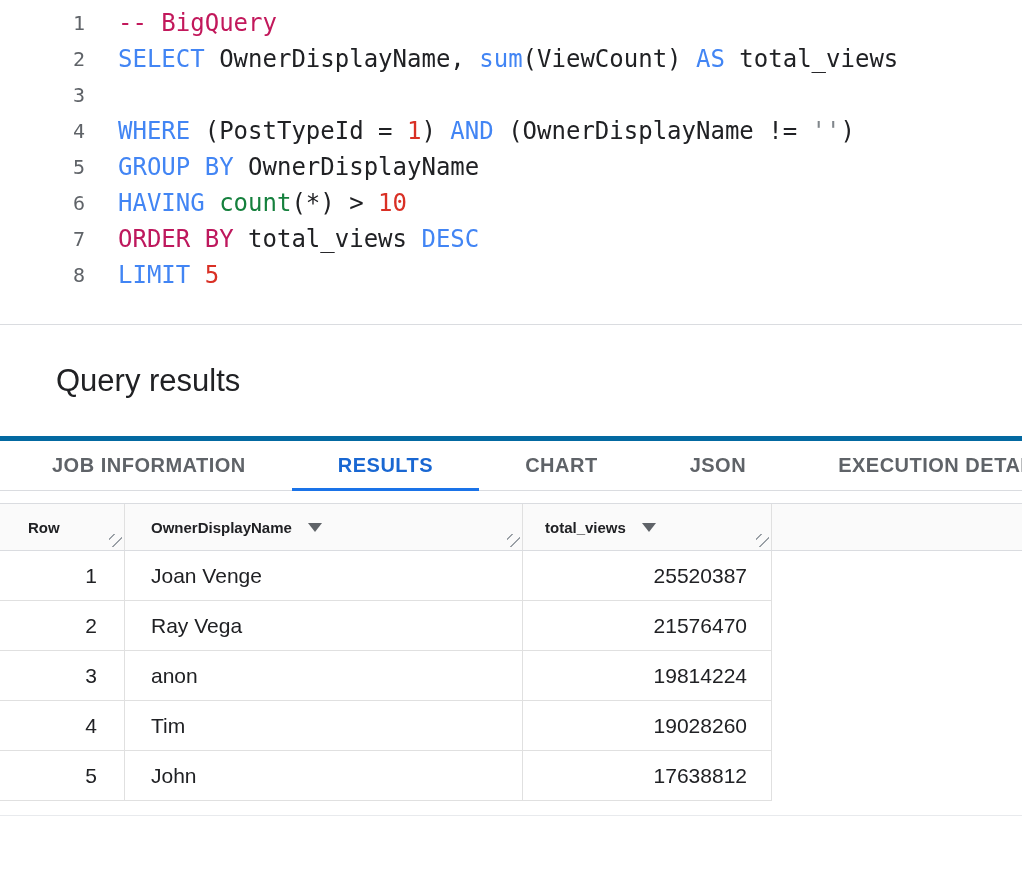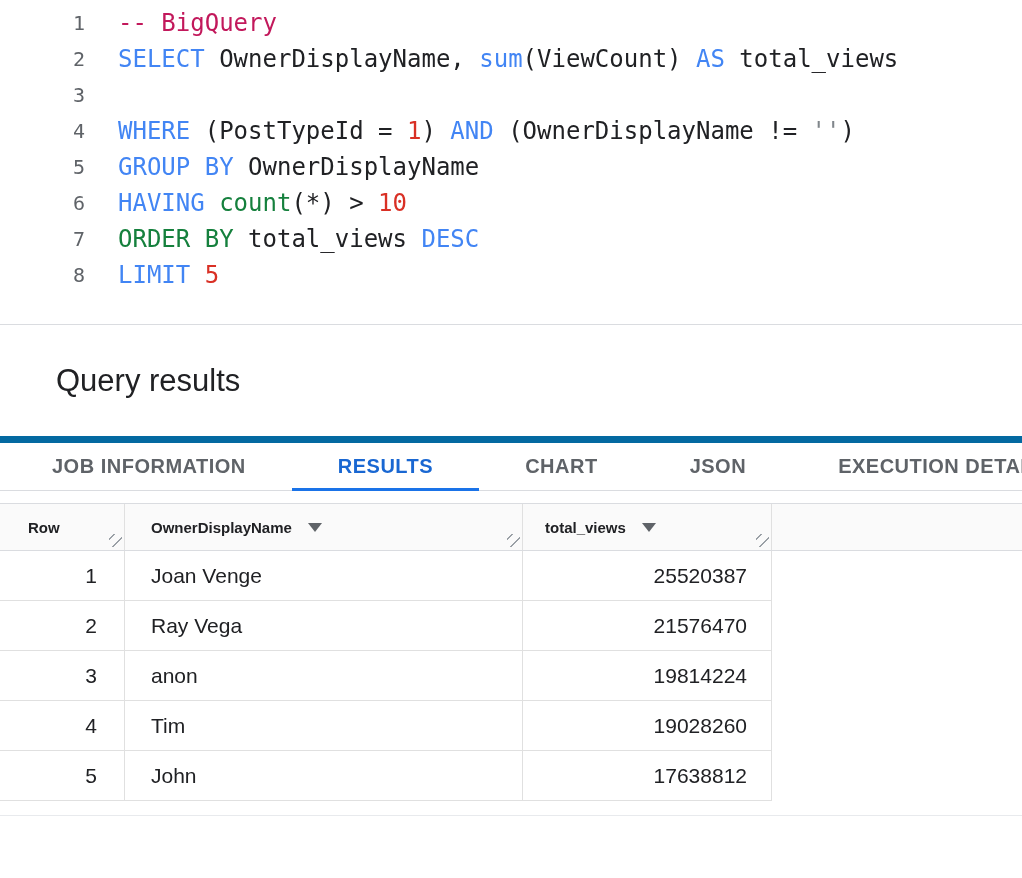--- a/index.html
+++ b/index.html
@@ -29,21 +29,21 @@
 
   
   .results-header { height: 111px; padding: 38px 0 0 56px; }
   .results-header h1 {
     margin: 0; font-size: 31px; font-weight: 400; color: #202124;
   }
 
   
   .tabs {
     height: 55px; display: flex; align-items: stretch;
-    border-top: 7px solid #0369a1; border-bottom: 1px solid #dadce0;
+    border-top: 5px solid #0369a1; border-bottom: 1px solid #dadce0;
     padding-left: 6px; white-space: nowrap;
   }
   .tab {
     display: flex; align-items: center; padding: 0 46px;
     font-size: 20px; font-weight: 600; letter-spacing: 0.5px;
     color: #5f6368; position: relative; cursor: pointer; flex: 0 0 auto;
   }
   .tab.active { color: #1967d2; }
   .tab.active::after {
     content: ""; position: absolute; left: 0; right: 0; bottom: -1px;
@@ -97,21 +97,21 @@
 <body>
 
 <div class="editor">
   <div id="code-lines">
       <div class="code-line"><span class="ln">1</span><span class="lc"><span class="tok" style="color: rgb(194, 24, 91);">-- BigQuery</span></span></div>
       <div class="code-line"><span class="ln">2</span><span class="lc"><span class="tok" style="color: rgb(66, 133, 244);">SELECT</span><span class="tok" style="color: rgb(32, 33, 36);"> OwnerDisplayName, </span><span class="tok" style="color: rgb(66, 133, 244);">sum</span><span class="tok" style="color: rgb(32, 33, 36);">(ViewCount) </span><span class="tok" style="color: rgb(66, 133, 244);">AS</span><span class="tok" style="color: rgb(32, 33, 36);"> total_views</span></span></div>
       <div class="code-line"><span class="ln">3</span></div>
       <div class="code-line"><span class="ln">4</span><span class="lc"><span class="tok" style="color: rgb(66, 133, 244);">WHERE</span><span class="tok" style="color: rgb(32, 33, 36);"> (PostTypeId = </span><span class="tok" style="color: rgb(217, 48, 37);">1</span><span class="tok" style="color: rgb(32, 33, 36);">) </span><span class="tok" style="color: rgb(66, 133, 244);">AND</span><span class="tok" style="color: rgb(32, 33, 36);"> (OwnerDisplayName != </span><span class="tok" style="color: rgb(128, 134, 139);">''</span><span class="tok" style="color: rgb(32, 33, 36);">)</span></span></div>
       <div class="code-line"><span class="ln">5</span><span class="lc"><span class="tok" style="color: rgb(66, 133, 244);">GROUP BY</span><span class="tok" style="color: rgb(32, 33, 36);"> OwnerDisplayName</span></span></div>
       <div class="code-line"><span class="ln">6</span><span class="lc"><span class="tok" style="color: rgb(66, 133, 244);">HAVING</span><span class="tok" style="color: rgb(32, 33, 36);"> </span><span class="tok" style="color: #15803d;">count</span><span class="tok" style="color: rgb(32, 33, 36);">(*) &gt; </span><span class="tok" style="color: rgb(217, 48, 37);">10</span></span></div>
-      <div class="code-line"><span class="ln">7</span><span class="lc"><span class="tok" style="color: #15803d;">ORDER BY</span><span class="tok" style="color: rgb(32, 33, 36);"> total_views </span><span class="tok" style="color: rgb(66, 133, 244);">DESC</span></span></div>
+      <div class="code-line"><span class="ln">7</span><span class="lc"><span class="tok" style="color: #be185d;">ORDER BY</span><span class="tok" style="color: rgb(32, 33, 36);"> total_views </span><span class="tok" style="color: rgb(66, 133, 244);">DESC</span></span></div>
       <div class="code-line"><span class="ln">8</span><span class="lc"><span class="tok" style="color: rgb(66, 133, 244);">LIMIT</span><span class="tok" style="color: rgb(32, 33, 36);"> </span><span class="tok" style="color: rgb(217, 48, 37);">5</span></span></div>
     </div>
 </div>
 
 <div class="results-header">
   <h1>Query results</h1>
 </div>
 
 <div class="tabs" id="tabs">
     <div class="tab">JOB INFORMATION</div>

